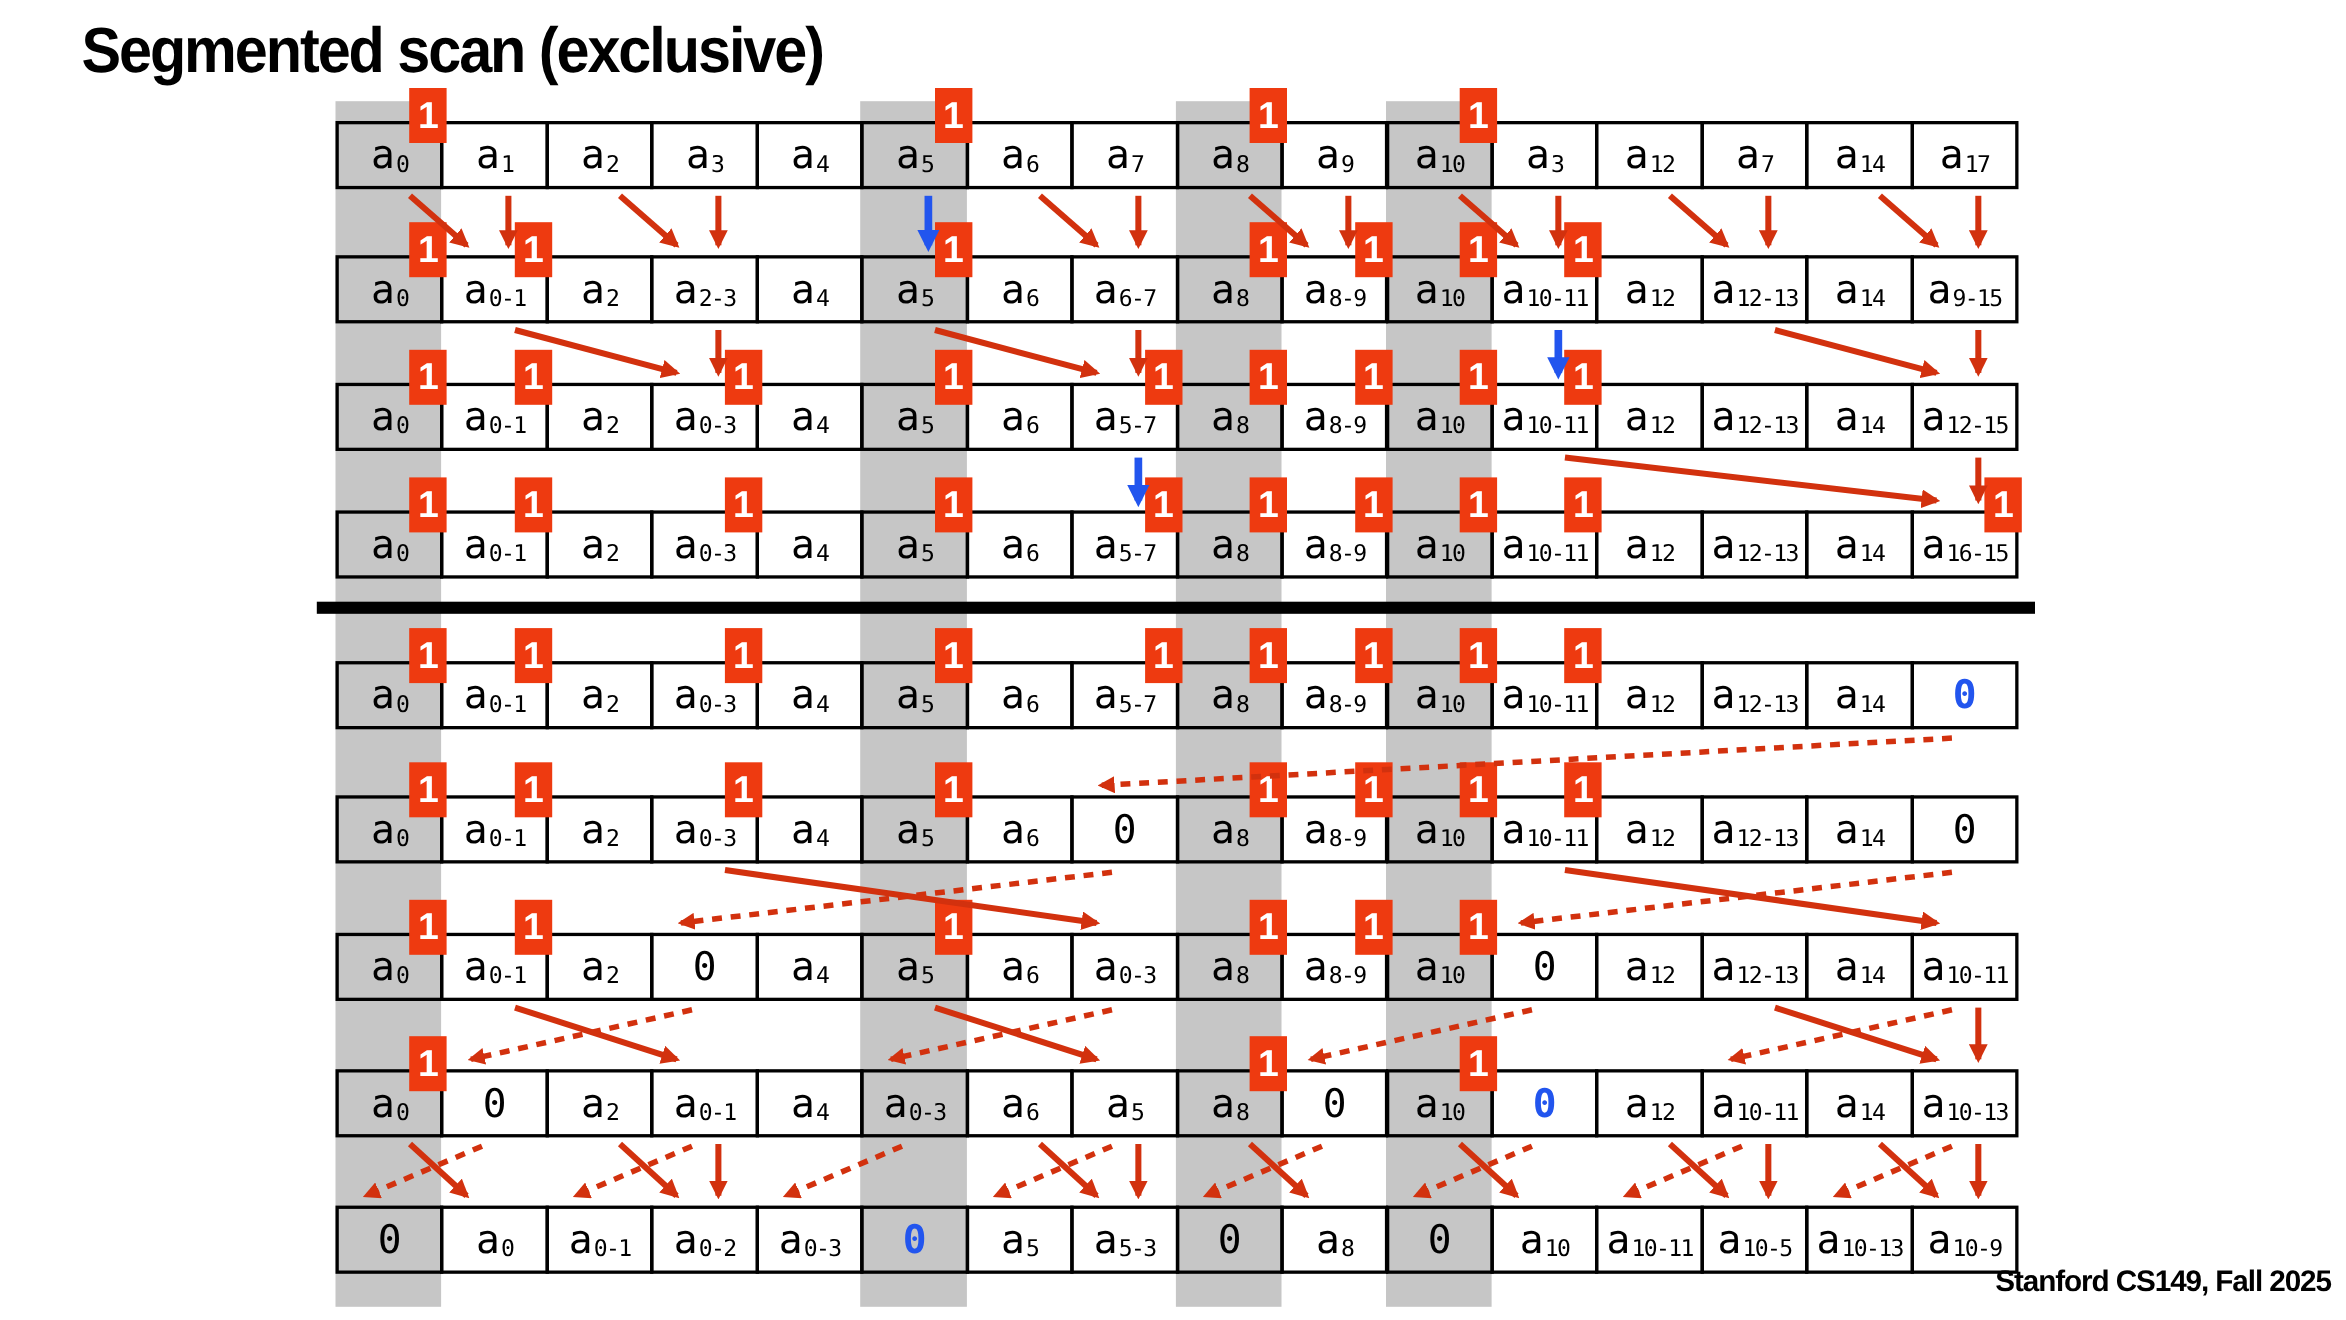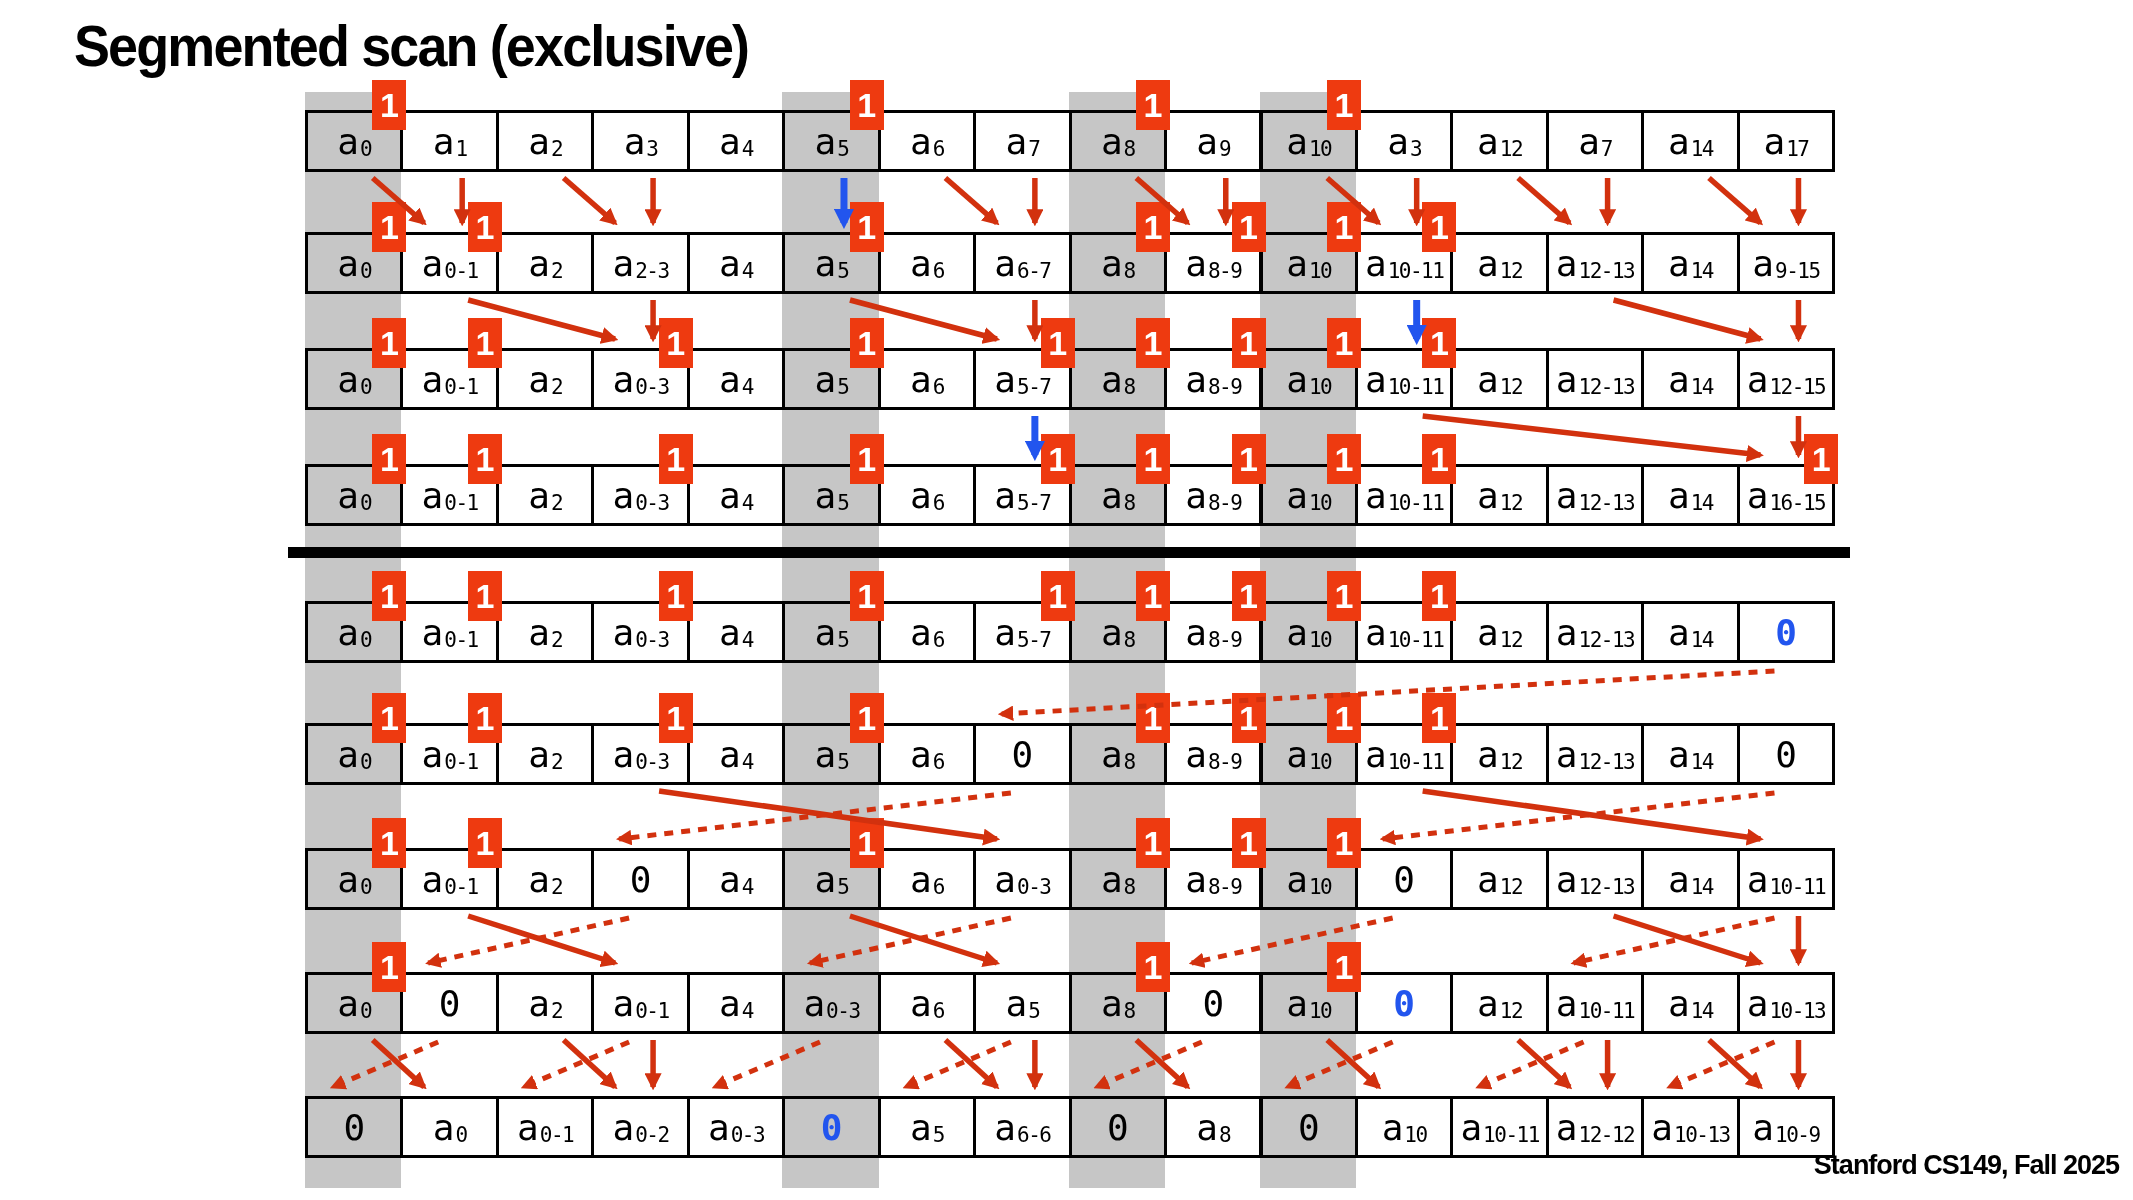--- a/index.html
+++ b/index.html
@@ -634,21 +634,21 @@
         </div>
         <div class="cell blue" style="left: 782.25px; top: 1096px; width: 98.45px;">
           <span>0</span>
         </div>
         <div class="cell" style="left: 877.7px; top: 1096px; width: 98.45px;">
           <span>a</span>
           <span class="sub">5</span>
         </div>
         <div class="cell" style="left: 973.15px; top: 1096px; width: 98.45px;">
           <span>a</span>
-          <span class="sub">6-6</span>
+          <span class="sub">5-3</span>
         </div>
         <div class="cell" style="left: 1068.6px; top: 1096px; width: 98.45px;">
           <span>0</span>
         </div>
         <div class="cell" style="left: 1164.05px; top: 1096px; width: 98.45px;">
           <span>a</span>
           <span class="sub">8</span>
         </div>
         <div class="cell" style="left: 1259.5px; top: 1096px; width: 98.45px;">
           <span>0</span>
@@ -656,21 +656,21 @@
         <div class="cell" style="left: 1354.95px; top: 1096px; width: 98.45px;">
           <span>a</span>
           <span class="sub">10</span>
         </div>
         <div class="cell" style="left: 1450.4px; top: 1096px; width: 98.45px;">
           <span>a</span>
           <span class="sub">10-11</span>
         </div>
         <div class="cell" style="left: 1545.85px; top: 1096px; width: 98.45px;">
           <span>a</span>
-          <span class="sub">12-12</span>
+          <span class="sub">10-5</span>
         </div>
         <div class="cell" style="left: 1641.3px; top: 1096px; width: 98.45px;">
           <span>a</span>
           <span class="sub">10-13</span>
         </div>
         <div class="cell" style="left: 1736.75px; top: 1096px; width: 98.45px;">
           <span>a</span>
           <span class="sub">10-9</span>
         </div>
       </div>

